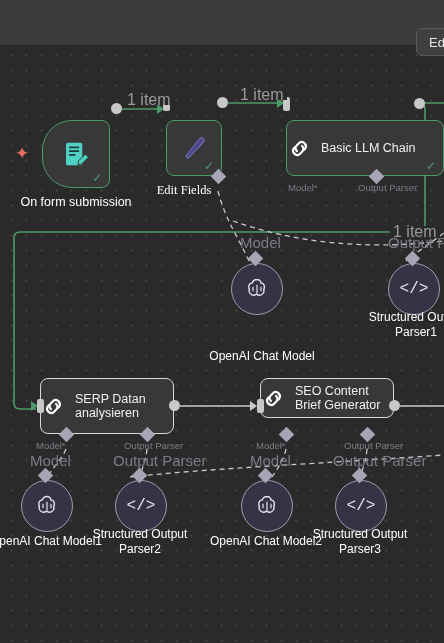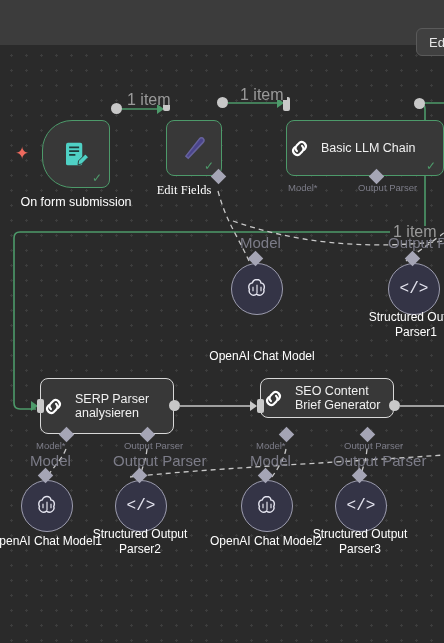--- a/index.html
+++ b/index.html
@@ -270,21 +270,21 @@
       <span class="codebr">&lt;/&gt;</span>
     </div>
     <div class="sub-lab" style="left:348px;top:265px;width:136px;">Structured Output
 Parser1</div>
 
     <div class="node sel chain" id="n-serp">
       <svg class="chain-icon" viewBox="0 0 24 24">
         <path d="M9.5 14.5 a4 4 0 0 1 0-5.6 l2.2-2.2 a4 4 0 0 1 5.6 5.6 l-1.1 1.1" fill="none" stroke="#fff" stroke-width="2.1" stroke-linecap="round"></path>
         <path d="M14.5 9.5 a4 4 0 0 1 0 5.6 l-2.2 2.2 a4 4 0 0 1-5.6-5.6 l1.1-1.1" fill="none" stroke="#fff" stroke-width="2.1" stroke-linecap="round"></path>
       </svg>
-      <span class="node-title">SERP Parser
+      <span class="node-title">SERP Datan
 analysieren</span>
     </div>
     <div class="arrow" style="left:31px;top:356px;"></div>
     <div class="inport" style="left:37px;top:354px;"></div>
     <div class="dot" style="left:169px;top:355px;"></div>
 
     <div class="port" style="left:61px;top:384px;"></div>
     <div class="port-lab" style="left:36px;top:395px;">Model*</div>
     <div class="port" style="left:142px;top:384px;"></div>
     <div class="port-lab" style="left:124px;top:395px;">Output Parser</div>

